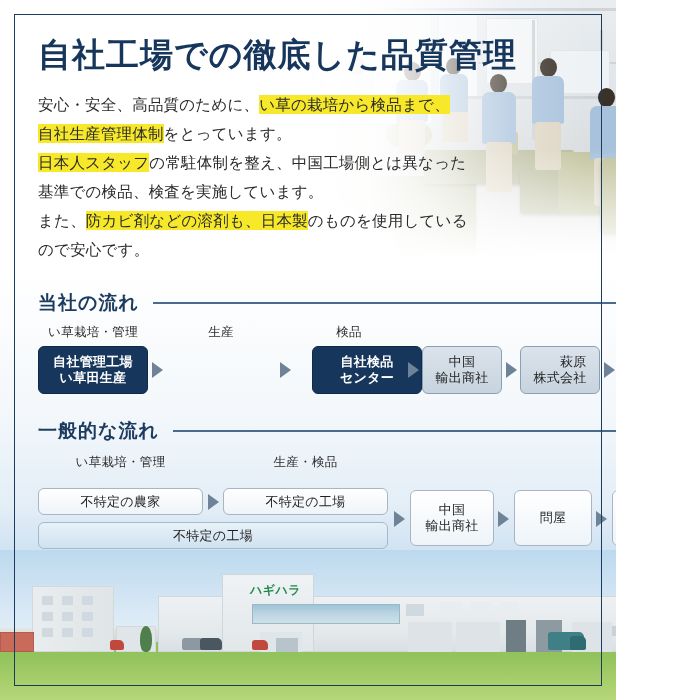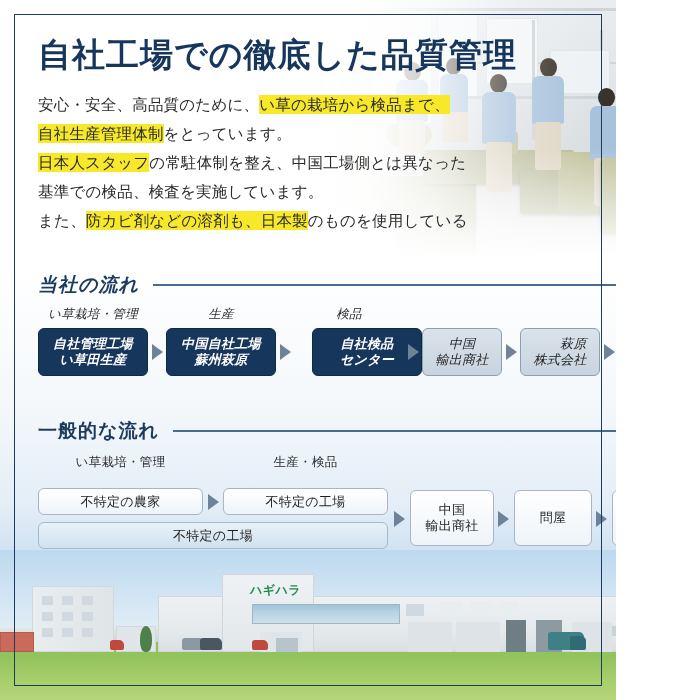--- a/index.html
+++ b/index.html
@@ -260,38 +260,38 @@
   </div>
 
   <div class="title">自社工場での徹底した品質管理</div>
 
   <div class="body-copy">
       <span class="ln"><span>安心・安全、高品質のために、</span><span class="hl">い草の栽培から検品まで、</span></span>
       <span class="ln"><span class="hl">自社生産管理体制</span><span>をとっています。</span></span>
       <span class="ln"><span class="hl">日本人スタッフ</span><span>の常駐体制を整え、中国工場側とは異なった</span></span>
       <span class="ln"><span>基準での検品、検査を実施しています。</span></span>
       <span class="ln"><span>また、</span><span class="hl">防カビ剤などの溶剤も、</span><span class="hl">日本製</span><span>のものを使用している</span></span>
-    </div>
-
-  <div class="sec" style="top:272px;width:624px;font-style:italic;">
+      <span class="ln"><span>ので安心です。</span></span>
+    </div>
+
+  <div class="sec" style="top:290px;width:624px;">
     <div class="sec-head">
       <span class="sec-title">当社の流れ</span>
       <span class="sec-rule" style="flex:1;"></span>
     </div>
 
     <div class="flow-labels" style="margin-top:8px;">
       <span class="flow-label" style="left:0;width:110px;">い草栽培・管理</span>
       <span class="flow-label" style="left:128px;width:110px;">生産</span>
       <span class="flow-label" style="left:256px;width:110px;">検品</span>
     </div>
 
     <div class="flow-row" style="height:52px;margin-top:2px;">
       <div class="fbox dark" style="left:0;top:0;width:110px;height:48px;">自社管理工場<br>い草田生産</div>
       <span class="arrow" style="left:114px;top:16px;"></span>
-      <div class="fbox dark" style="left:128px;top:0;width:110px;height:48px;">中国自社工場<br>蘇州萩原</div>
       <span class="arrow" style="left:242px;top:16px;"></span>
       <div class="fbox dark" style="left:256px;top:0;width:110px;height:48px;margin-left:18px;">自社検品<br>センター</div>
       <span class="arrow" style="left:370px;top:16px;"></span>
       <div class="fbox mid" style="left:384px;top:0;width:80px;height:48px;">中国<br>輸出商社</div>
       <span class="arrow" style="left:468px;top:16px;"></span>
       <div class="fbox mid" style="left:482px;top:0;width:80px;height:48px;text-align:right;">萩原<br>株式会社</div>
       <span class="arrow" style="left:566px;top:16px;"></span>
       <div class="fbox mid" style="left:580px;top:0;width:78px;height:48px;">お客様</div>
     </div>
   </div>

